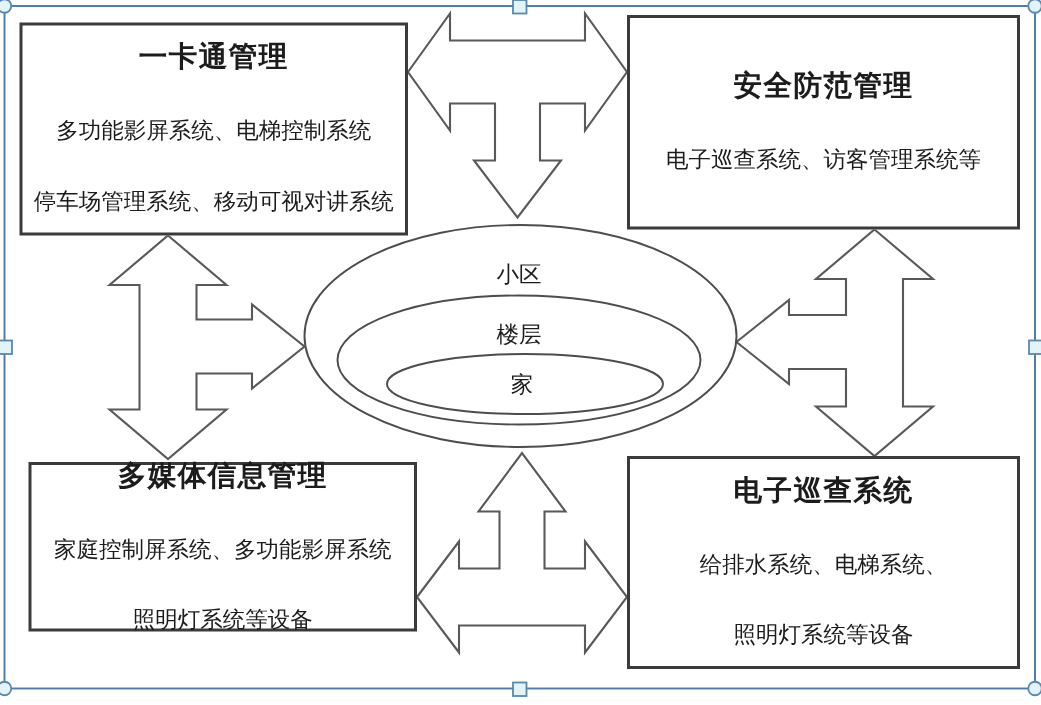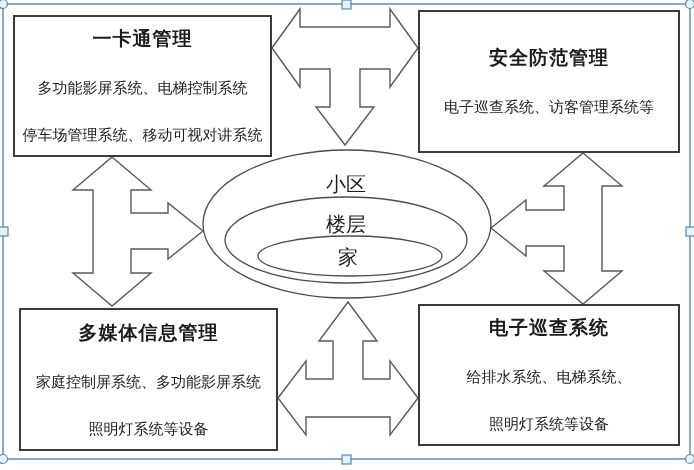--- a/index.html
+++ b/index.html
@@ -32,28 +32,28 @@
     white-space:nowrap;
   }
   .node-line{
     font-size:15px;
     line-height:27px;
     white-space:nowrap;
   }
   .center-label{
     position:absolute;
     transform:translate(-50%,-50%);
-    font-size:20px;
+    font-size:15px;
     line-height:18px;
     white-space:nowrap;
   }
   
   #box-one-card   {left:13px;  top:15px;  width:259px; height:142px;}
   #box-security   {left:418px; top:10px;  width:262px; height:143px;}
-  #box-multimedia {left:19px;  top:308px; width:259px; height:143px;}
+  #box-multimedia {left:19px;  top:308px; width:259px; height:113px;}
   #box-building   {left:418px; top:304px; width:262px; height:142px;}
 </style>
 </head>
 <body>
 
 <div id="stage">
 
   <svg id="diagram-svg" viewBox="0 0 694 470">
 
     <rect x="3" y="4" width="687" height="455" fill="none" stroke="#4e7ca8" stroke-width="1.3"></rect>

